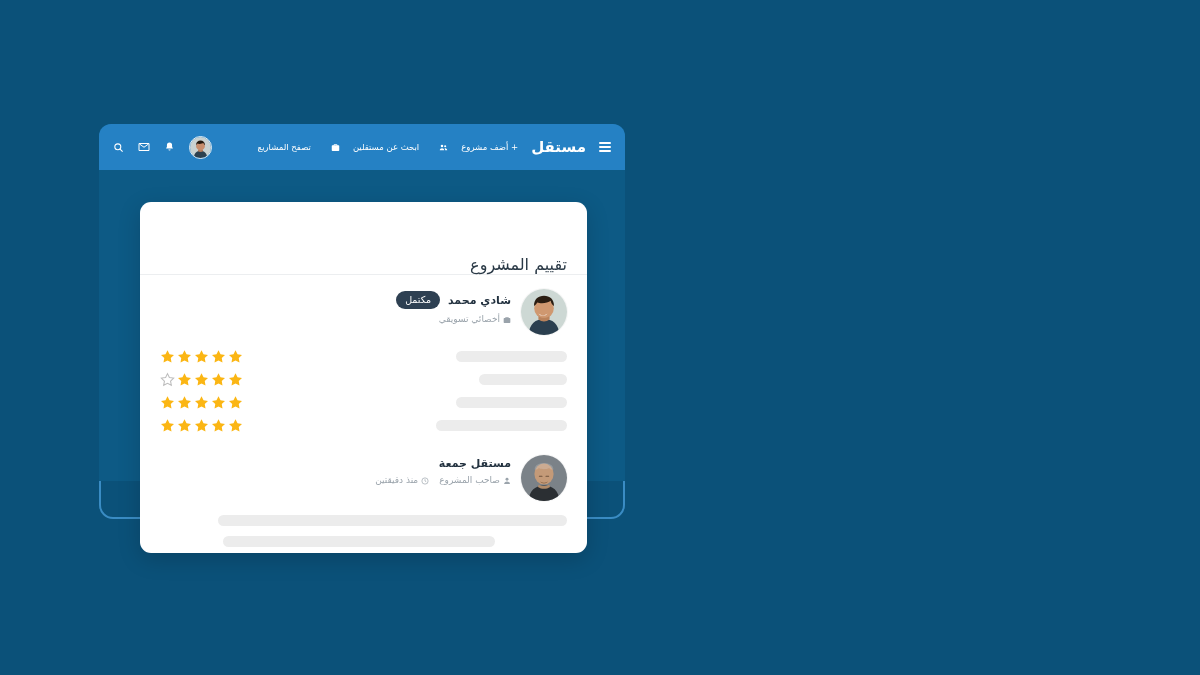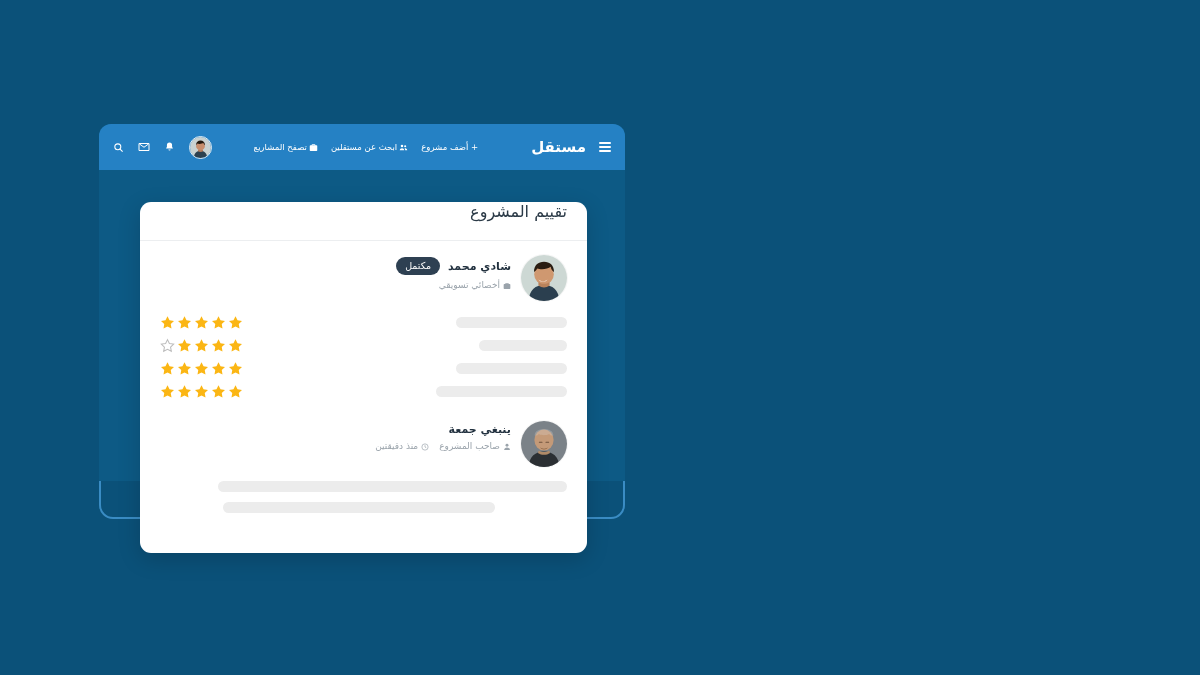--- a/index.html
+++ b/index.html
@@ -103,29 +103,28 @@
     height: 1.6px;
     width: 100%;
     background: #ffffff;
     border-radius: 1px;
   }
   .logo {
     color: #ffffff;
     font-size: 15px;
     font-weight: bold;
     letter-spacing: 0.5px;
-    margin-left: 40px;
   }
   .nav-link {
     color: #ffffff;
     font-size: 8.5px;
     white-space: nowrap;
     display: inline-flex;
     align-items: center;
-    gap: 2px;
+    gap: 20px;
   }
   .nav-link svg { display: block; }
   .nav-icon-btn svg { display: block; }
   .nav-avatar {
     width: 21px;
     height: 21px;
     border-radius: 50%;
     border: 1.5px solid rgba(255,255,255,0.85);
     overflow: hidden;
     flex: none;
@@ -138,26 +137,27 @@
     top: 202px;
     width: 447px;
     height: 351px;
     background: #ffffff;
     border-radius: 11px;
     box-shadow: 0 6px 22px rgba(0,0,0,0.17);
     overflow: hidden;
     direction: rtl;
   }
   .card-header {
-    height: 39px;
+    height: 66px;
     border-bottom: 1px solid #eceef0;
     display: flex;
-    align-items: flex-start;
+    align-items: flex-end;
     padding: 0 20px;
     box-sizing: border-box;
+    margin-top: 7px;
   }
   .card-title {
     color: #2b3a47;
     font-size: 16px;
     font-weight: normal;
   }
   .card-body { padding: 14px 20px 0 20px; }
   .review-head {
     display: flex;
     align-items: flex-start;
@@ -446,21 +446,21 @@
             <path d="M23 30.5c8.6 0 14.8 5 15.6 15.5H7.4C8.2 35.5 14.4 30.5 23 30.5z" fill="#2b2f33"></path>
             <ellipse cx="23" cy="19" r="9.6" rx="9.6" ry="10.6" fill="#c49a78"></ellipse>
             <path d="M13.6 14.6c0-4.4 4-6.6 9.4-6.6s9.4 2.2 9.4 6.6c-2 .5-3.4-.4-4.2-1.5-2.8 1.6-7.7 1.6-10.5 0-.8 1.1-2.1 2-4.1 1.5z" fill="#dfdfe0" opacity="0.25"></path>
             <path d="M18.4 21.2h2.6M25 21.2h2.6" stroke="#6f533c" stroke-width="1.1" stroke-linecap="round"></path>
             <path d="M19 26.6c2.4 1.5 5.6 1.5 8 0-1.6 2.6-6.4 2.6-8 0z" fill="#8d6848"></path>
             <path d="M17.8 29.6c3.2 2 7.2 2 10.4 0l.9 2.3c-3.8 2.5-8.4 2.5-12.2 0z" fill="#b08a68"></path>
           </svg>
         </span>
         <div class="review-meta">
           <div class="name-row">
-            <span class="reviewer-name">ينبغي جمعة</span>
+            <span class="reviewer-name">مستقل جمعة</span>
           </div>
           <div class="sub-row">
             <span class="sub-item">
               <svg width="8" height="8" viewBox="0 0 24 24" fill="#9aa3ab">
                 <circle cx="12" cy="7" r="4.4"></circle>
                   <path d="M3.4 21c0-4.8 3.9-7.6 8.6-7.6s8.6 2.8 8.6 7.6z"></path>
               </svg>
               <span>صاحب المشروع</span>
             </span>
             <span class="sub-item">

